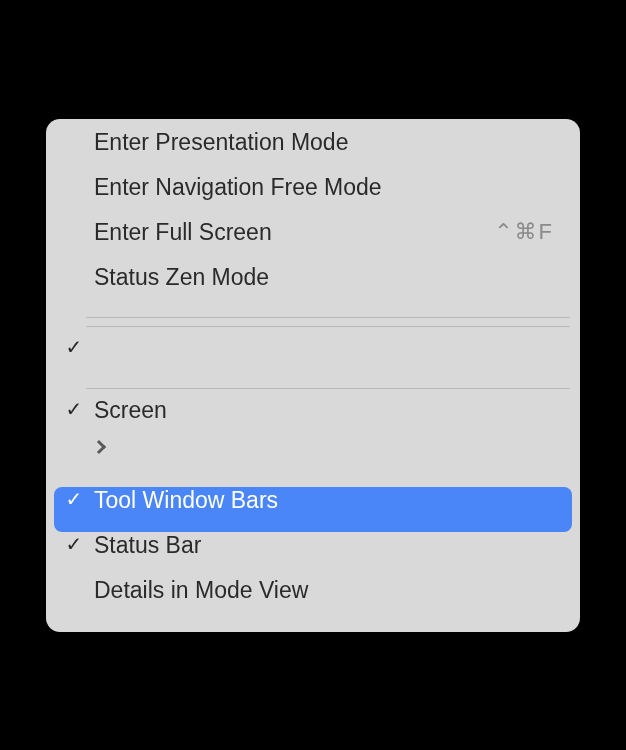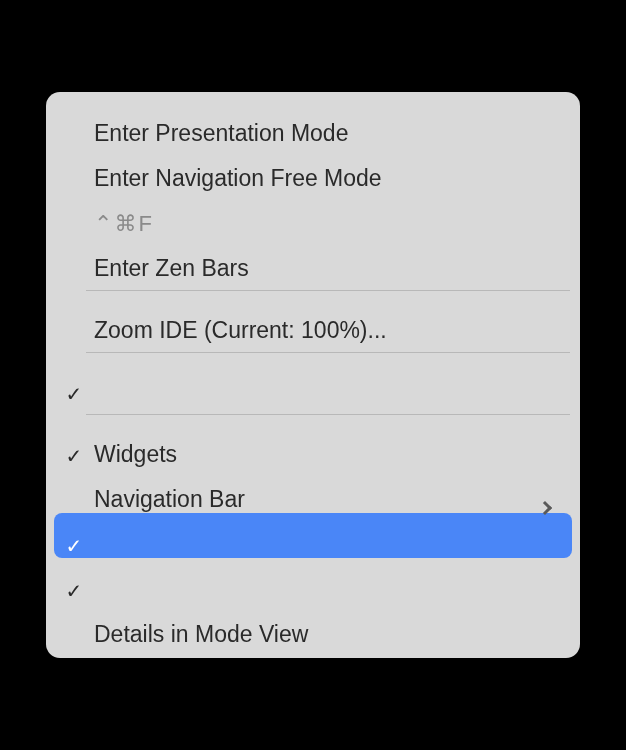--- a/index.html
+++ b/index.html
@@ -18,21 +18,21 @@
     }
     .menu {
       width: 534px;
       background: #d9d9d9;
       border-radius: 14px;
       padding: 10px 0;
       box-shadow: 0 10px 40px rgba(0,0,0,0.4);
     }
     .menu-item {
       display: flex;
-      align-items: flex-end;
+      align-items: flex-start;
       height: 45px;
       padding: 0 18px 0 0;
       margin: 0 8px;
       border-radius: 8px;
       font-size: 23px;
       color: #2a2a2a;
       cursor: default;
     }
     .menu-item.highlighted {
       background: #4a86f7;
@@ -82,50 +82,48 @@
     <div class="menu-item">
       <span class="check-slot"></span>
       <span class="label">Enter Presentation Mode</span>
     </div>
     <div class="menu-item">
       <span class="check-slot"></span>
       <span class="label">Enter Navigation Free Mode</span>
     </div>
     <div class="menu-item">
       <span class="check-slot"></span>
+      <span class="label">Enter Full Screen</span>
       <span class="shortcut">⌃⌘F</span>
     </div>
     <div class="menu-item">
       <span class="check-slot"></span>
-      <span class="label">Enter Zen Bars</span>
+      <span class="label">Status Zen Mode</span>
     </div>
     <div class="separator"></div>
-    <div class="menu-item">
-      <span class="check-slot"></span>
-      <span class="label">Zoom IDE (Current: 100%)...</span>
-    </div>
     <div class="separator"></div>
     <div class="menu-item">
       <span class="check-slot">✓</span>
     </div>
     <div class="separator"></div>
     <div class="menu-item">
       <span class="check-slot">✓</span>
-      <span class="label">Widgets</span>
+      <span class="label">Screen</span>
     </div>
     <div class="menu-item">
       <span class="check-slot"></span>
-      <span class="label">Navigation Bar</span>
       <span class="submenu-arrow">
         <span class="chevron"></span>
       </span>
     </div>
     <div class="menu-item highlighted">
       <span class="check-slot">✓</span>
+      <span class="label">Tool Window Bars</span>
     </div>
     <div class="menu-item">
       <span class="check-slot">✓</span>
+      <span class="label">Status Bar</span>
     </div>
     <div class="menu-item">
       <span class="check-slot"></span>
       <span class="label">Details in Mode View</span>
     </div>
   </div>
 
 </body></html>

